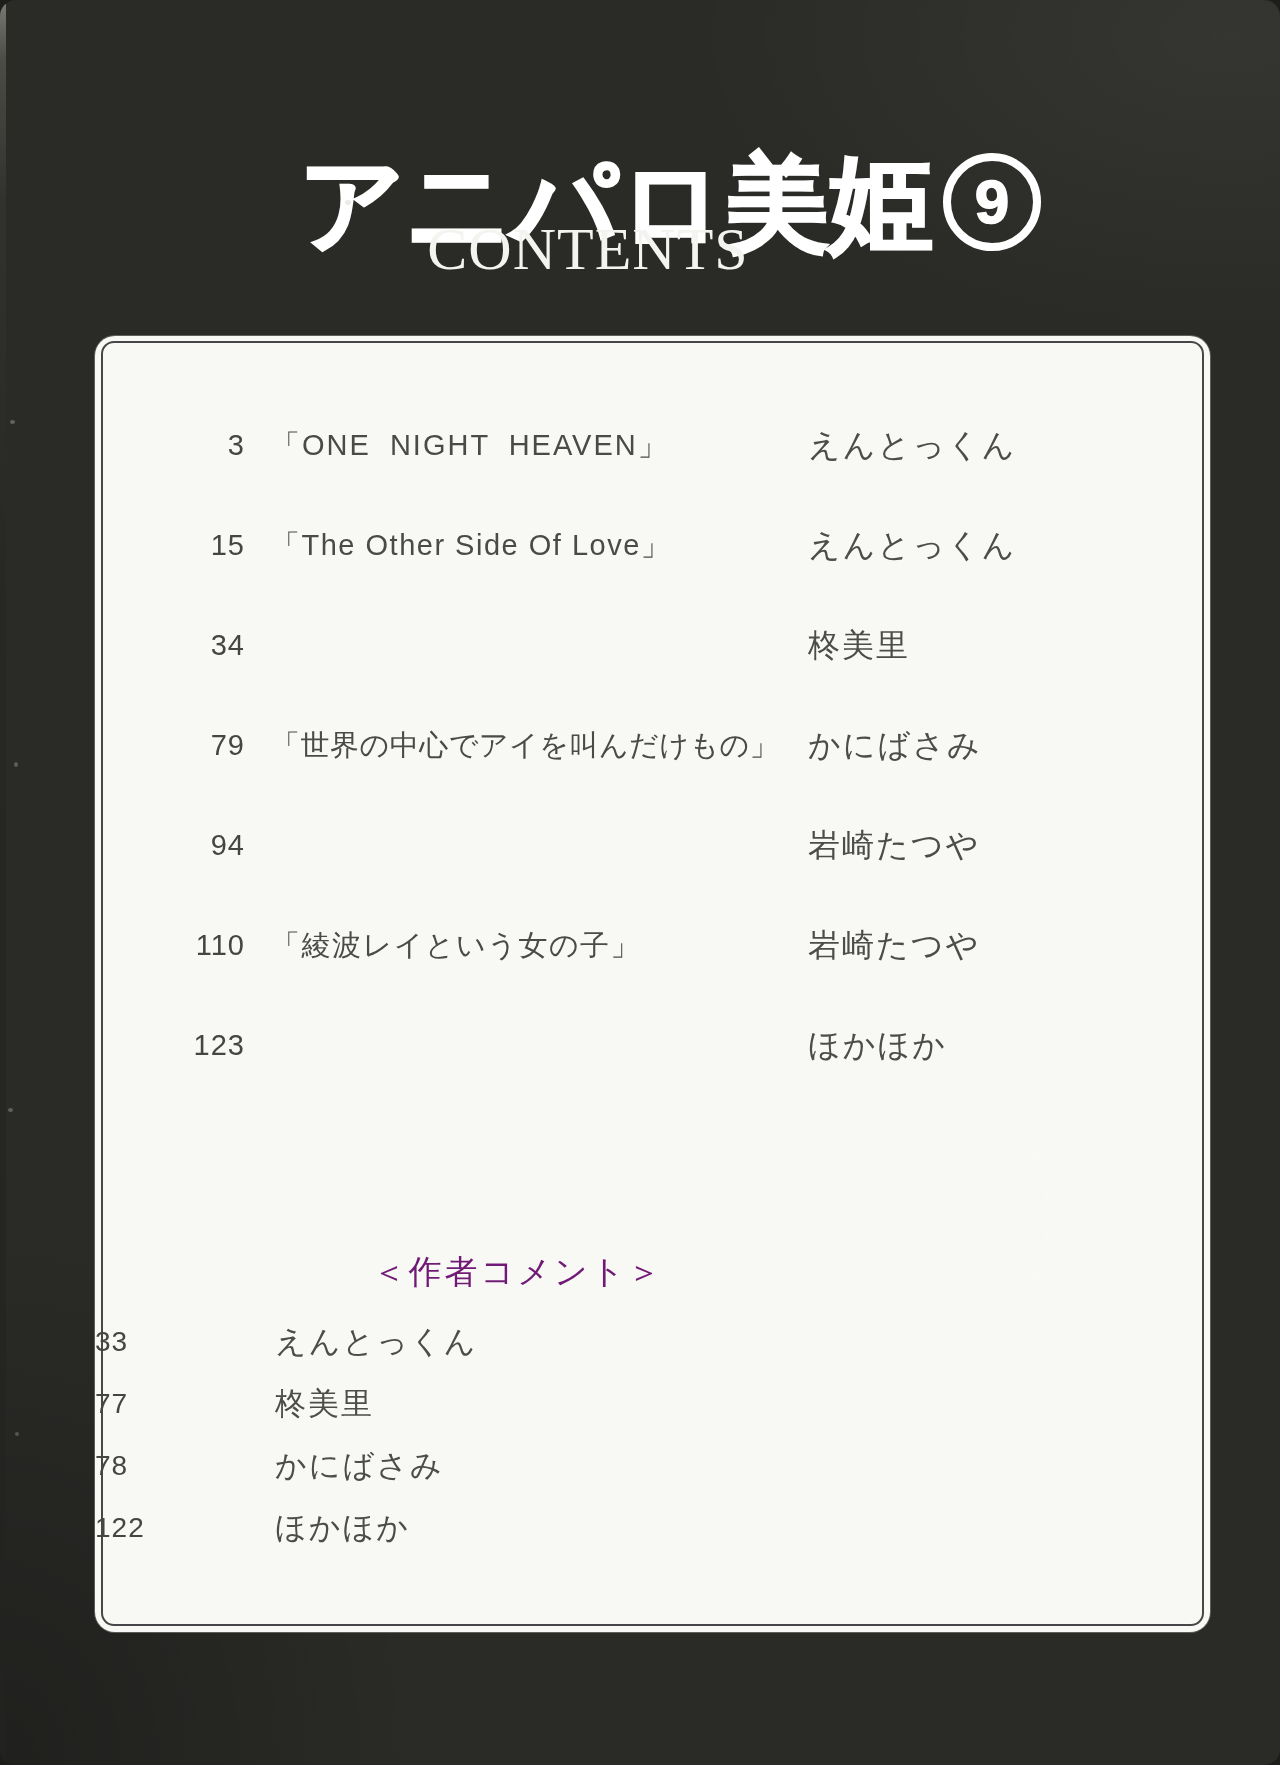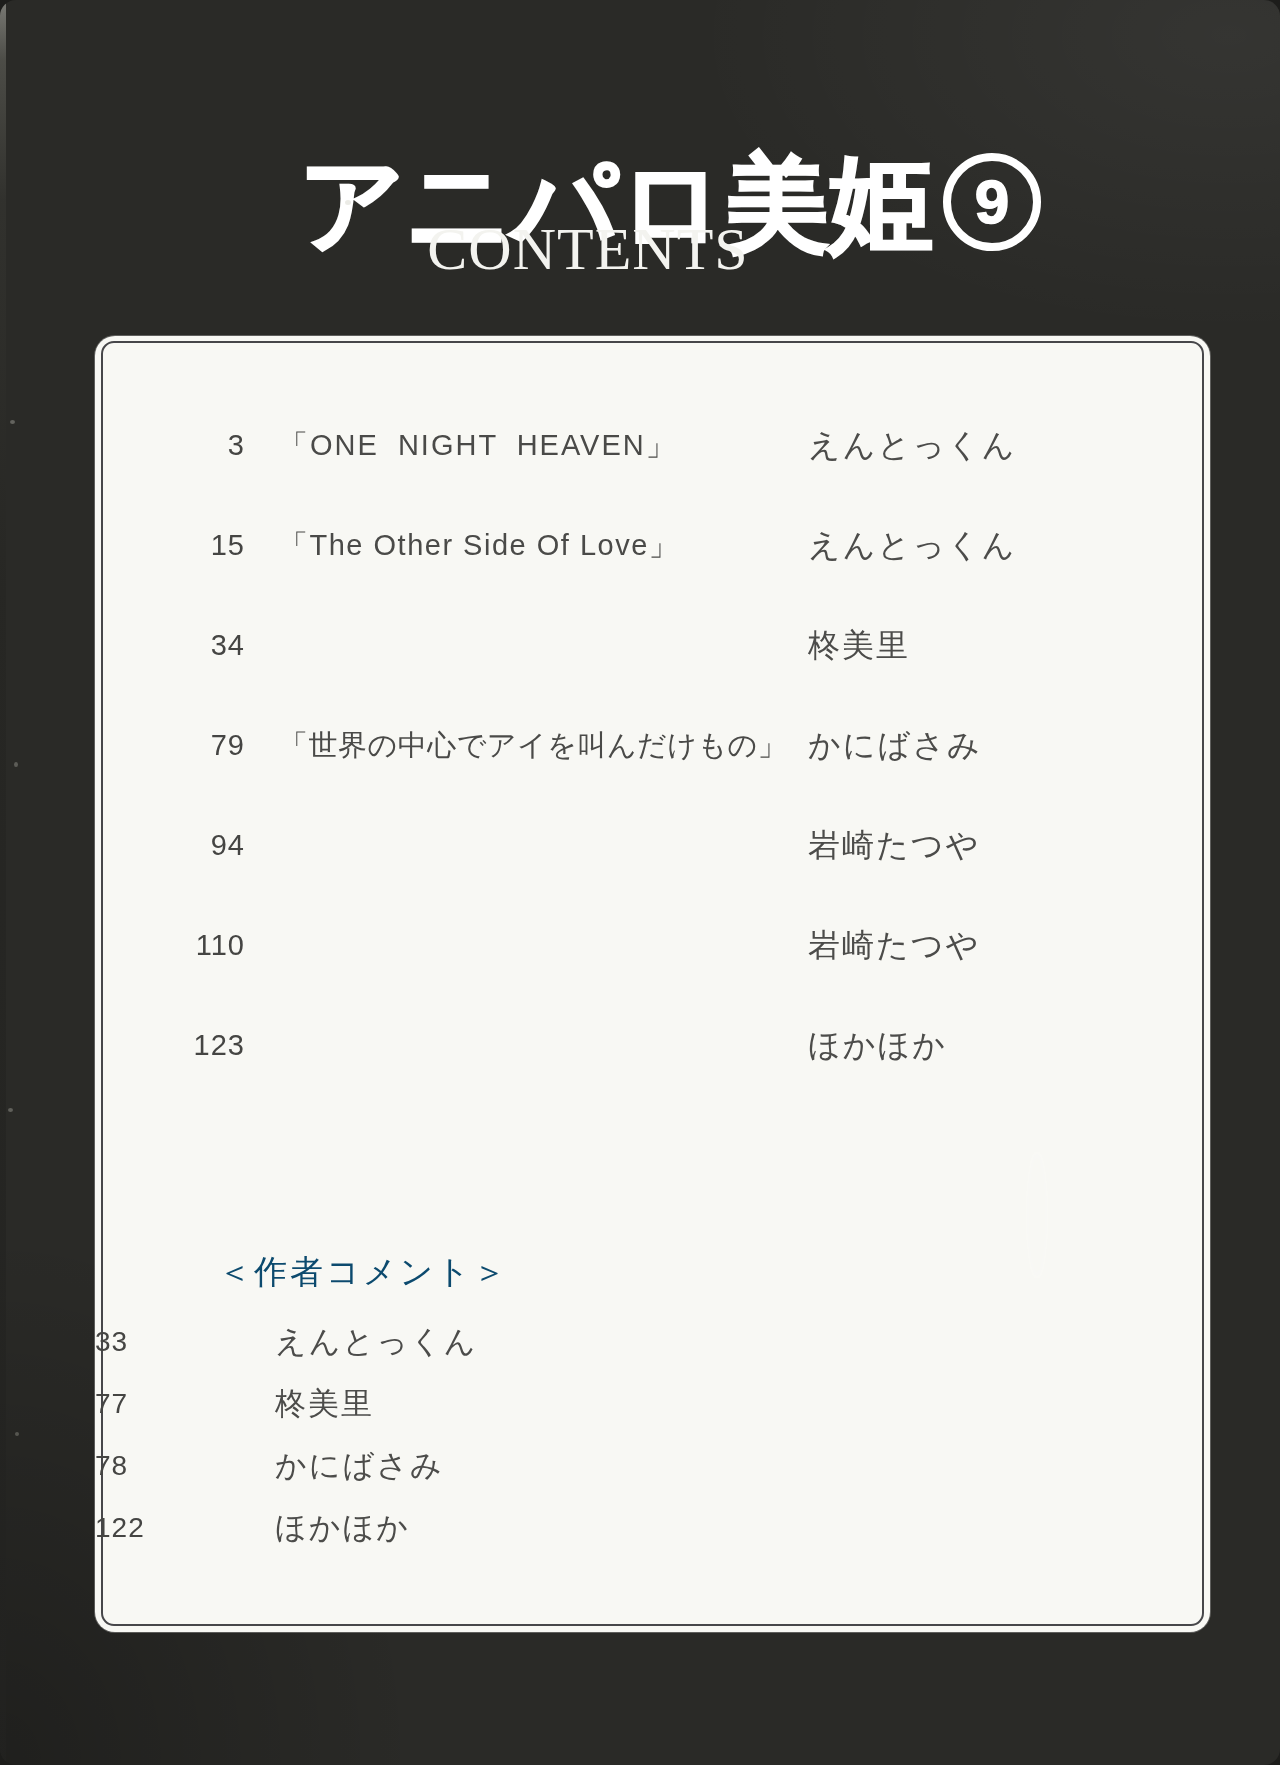--- a/index.html
+++ b/index.html
@@ -64,30 +64,30 @@
     border:2px solid #47474a;border-radius:13px;pointer-events:none;
   }
 
   .row{position:absolute;left:0;width:100%;height:44px;line-height:44px;color:#4a4a48;}
   .row .num{
     position:absolute;left:0;top:0;width:150px;text-align:right;
     font-size:29px;letter-spacing:1px;color:#454543;
   }
   .row .ttl{
     position:absolute;left:176px;top:0;white-space:nowrap;
-    font-size:29px;letter-spacing:1.5px;color:#4a4a48;margin-left:8px;
+    font-size:29px;letter-spacing:1.5px;color:#4a4a48;
   }
   .row .ttl.caps{word-spacing:9px;letter-spacing:2px;}
   .row .auth{
     position:absolute;left:713px;top:0;white-space:nowrap;
     font-size:32px;letter-spacing:2px;color:#4c4c4a;
   }
   .comments-header{
     position:absolute;left:123px;width:600px;height:46px;line-height:46px;
-    font-size:33px;letter-spacing:3px;color:#0c4a6e;white-space:nowrap;
+    font-size:33px;letter-spacing:3px;color:#701a75;white-space:nowrap;text-align:center;
   }
   .crow{position:absolute;left:0;width:100%;height:40px;line-height:40px;}
   .crow .num{
     position:absolute;left:0;top:0;width:150px;text-align:left;
     font-size:28px;letter-spacing:1px;color:#454543;
   }
   .crow .name{
     position:absolute;left:180px;top:0;white-space:nowrap;
     font-size:31px;letter-spacing:2px;color:#4c4c4a;
   }
@@ -123,20 +123,21 @@
       <span class="num">79</span>
       <span class="ttl" style="letter-spacing:0.5px">「世界の中心でアイを叫んだけもの」</span>
       <span class="auth">かにばさみ</span>
     </div>
     <div class="row" style="top:487px">
       <span class="num">94</span>
       <span class="auth">岩崎たつや</span>
     </div>
     <div class="row" style="top:587px">
       <span class="num">110</span>
+      <span class="ttl">「綾波レイという女の子」</span>
       <span class="auth">岩崎たつや</span>
     </div>
     <div class="row" style="top:687px">
       <span class="num">123</span>
       <span class="auth">ほかほか</span>
     </div>
 
     <div class="comments-header" style="top:913px">＜作者コメント＞</div>
 
     <div class="crow" style="top:986px">

